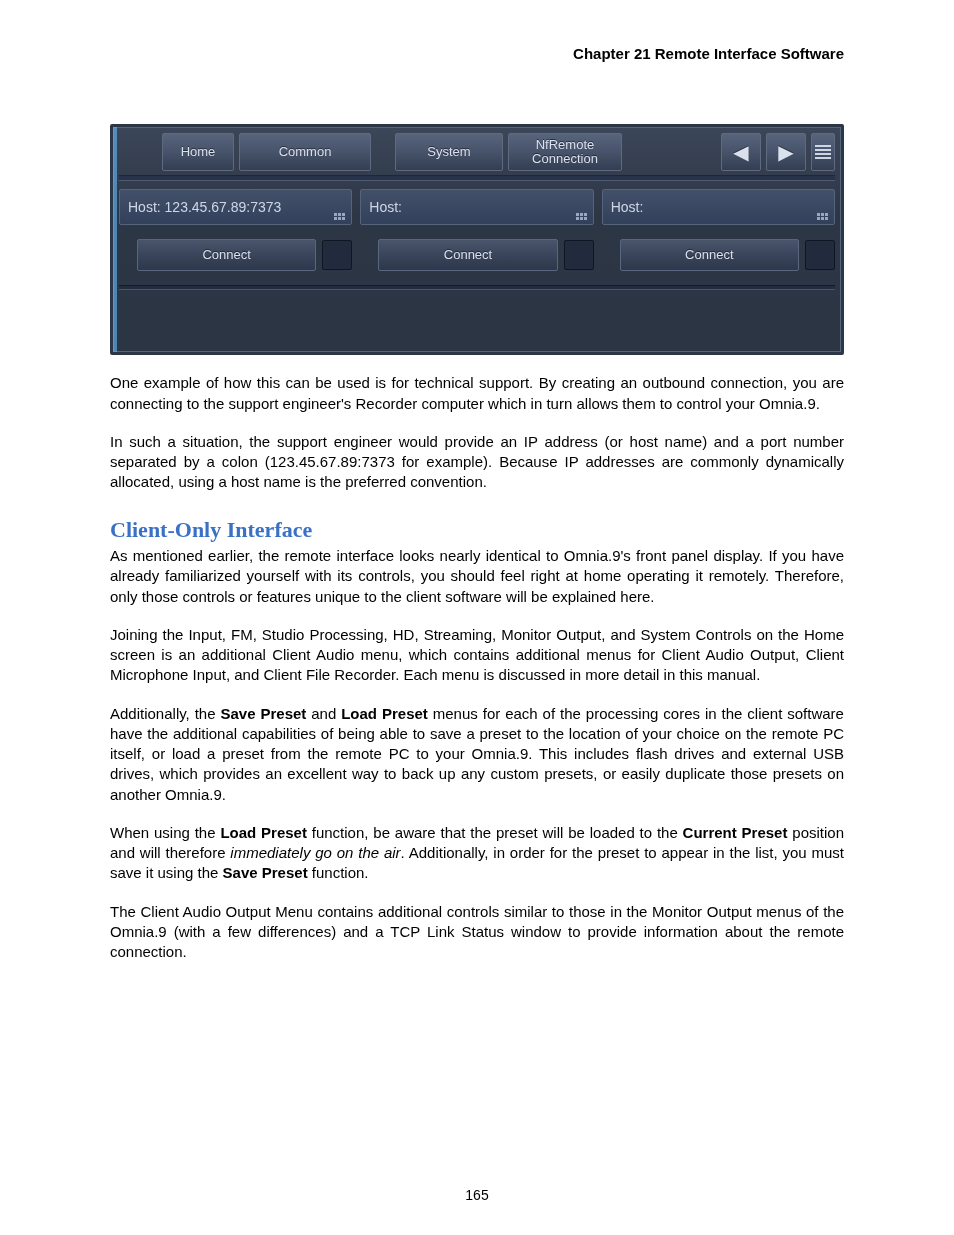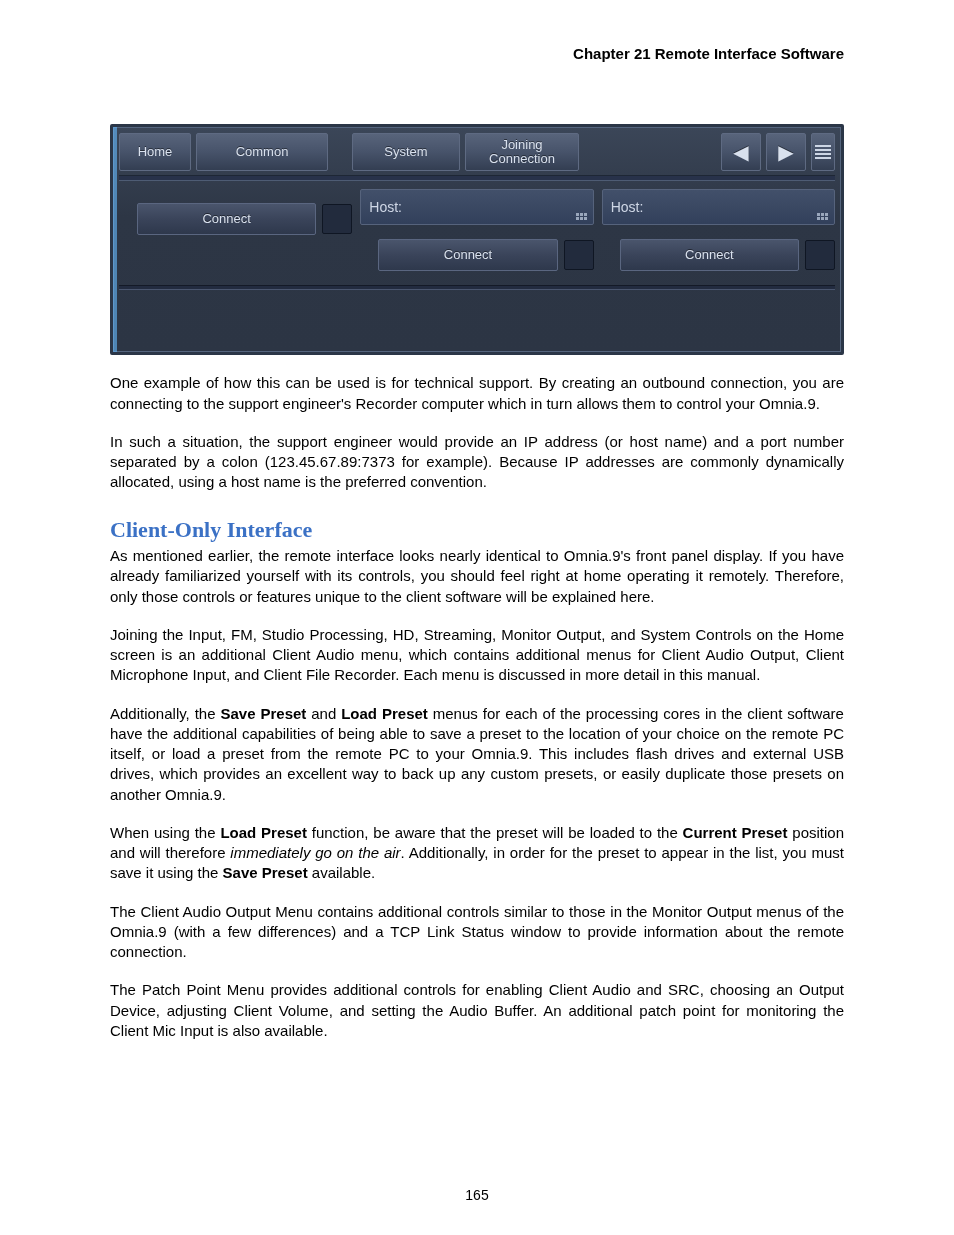--- a/index.html
+++ b/index.html
@@ -58,21 +58,21 @@
     align-items: center;
     justify-content: center;
     font-size: 13px;
     text-align: center;
     white-space: pre-line;
     line-height: 1.1;
     padding: 0 4px;
     box-sizing: border-box;
     text-shadow: 0 -1px 0 rgba(0,0,0,.5);
   }
-  .top-btn.home  { width: 72px; }
+  .top-btn.home  { width: 72px; margin-left: 43px; }
   .top-btn.common{ width: 132px; }
   .top-btn.spacer{ width: 14px; background: transparent; border: none; }
   .top-btn.system{ width: 108px; }
   .top-btn.outbound{ width: 114px; }
   .top-btn.prev,
   .top-btn.next { width: 40px; }
   .top-btn.menu { width: 24px; }
   .top-arrow    { font-size: 20px; line-height: 1; }
   .top-hamburger span {
     display: block; width: 16px; height: 2px; background: #cdd6e5; margin: 2px 0;
@@ -177,35 +177,46 @@
 
   <div class="chapter-header">Chapter 21  Remote Interface Software</div>
 
   <div class="ui-screenshot">
 
     <div class="topbar">
       <div class="top-btn home"><span>Home</span></div>
       <div class="top-btn common"><span>Common</span></div>
       <div class="top-btn spacer"></div>
       <div class="top-btn system"><span>System</span></div>
-      <div class="top-btn outbound"><span>Joining
+      <div class="top-btn outbound"><span>NfRemote
 Connection</span></div>
       <div style="flex:1"></div>
       <div class="top-btn prev"><span class="top-arrow">◀</span></div>
       <div class="top-btn next"><span class="top-arrow">▶</span></div>
       <div class="top-btn menu">
         <span class="top-hamburger"><span></span><span></span><span></span><span></span></span>
       </div>
     </div>
 
     <div class="divider"></div>
 
     <div class="host-row">
 
       <div class="host-block">
+        <div class="host-field">
+          <span>Host: 123.45.67.89:7373</span>
+          <span class="kbd-icon">
+              <i></i>
+              <i></i>
+              <i></i>
+              <i></i>
+              <i></i>
+              <i></i>
+            </span>
+        </div>
         <div class="connect-row">
           <div class="connect-btn">
               <span>Connect</span>
             </div>
           <div class="connect-sq"></div>
         </div>
       </div>
 
       <div class="host-block">
         <div class="host-field">
@@ -257,21 +268,20 @@
 
   <h2 class="section">Client-Only Interface</h2>
   <p class="body" style="margin-top:2px">As mentioned earlier, the remote interface looks nearly identical to Omnia.9's front panel display. If you have already familiarized yourself with its controls, you should feel right at home operating it remotely. Therefore, only those controls or features unique to the client software will be explained here.</p>
   <p class="body">Joining the Input, FM, Studio Processing, HD, Streaming, Monitor Output, and System Controls on the Home screen is an additional Client Audio menu, which contains additional menus for Client Audio Output, Client Microphone Input, and Client File Recorder. Each menu is discussed in more detail in this manual.</p>
 
   <p class="body">
     <span>Additionally, the </span><b>Save Preset</b><span> and </span><b>Load Preset</b><span> menus for each of the processing cores in the client software have the additional capabilities of being able to save a preset to the location of your choice on the remote PC itself, or load a preset from the remote PC to your Omnia.9. This includes flash drives and external USB drives, which provides an excellent way to back up any custom presets, or easily duplicate those presets on another Omnia.9.</span>
   </p>
 
   <p class="body">
-    <span>When using the </span><b>Load Preset</b><span> function, be aware that the preset will be loaded to the </span><b>Current Preset</b><span> position and will therefore </span><i>immediately go on the air</i><span>. Additionally, in order for the preset to appear in the list, you must save it using the </span><b>Save Preset</b><span> available.</span>
+    <span>When using the </span><b>Load Preset</b><span> function, be aware that the preset will be loaded to the </span><b>Current Preset</b><span> position and will therefore </span><i>immediately go on the air</i><span>. Additionally, in order for the preset to appear in the list, you must save it using the </span><b>Save Preset</b><span> function.</span>
   </p>
 
   <p class="body" style="margin-top:2px">The Client Audio Output Menu contains additional controls similar to those in the Monitor Output menus of the Omnia.9 (with a few differences) and a TCP Link Status window to provide information about the remote connection.</p>
 
-  <p class="body" style="margin-top:2px">The Patch Point Menu provides additional controls for enabling Client Audio and SRC, choosing an Output Device, adjusting Client Volume, and setting the Audio Buffer. An additional patch point for monitoring the Client Mic Input is also available.</p>
 
   <div class="page-number">165</div>
 </div>
 
 </body></html>

